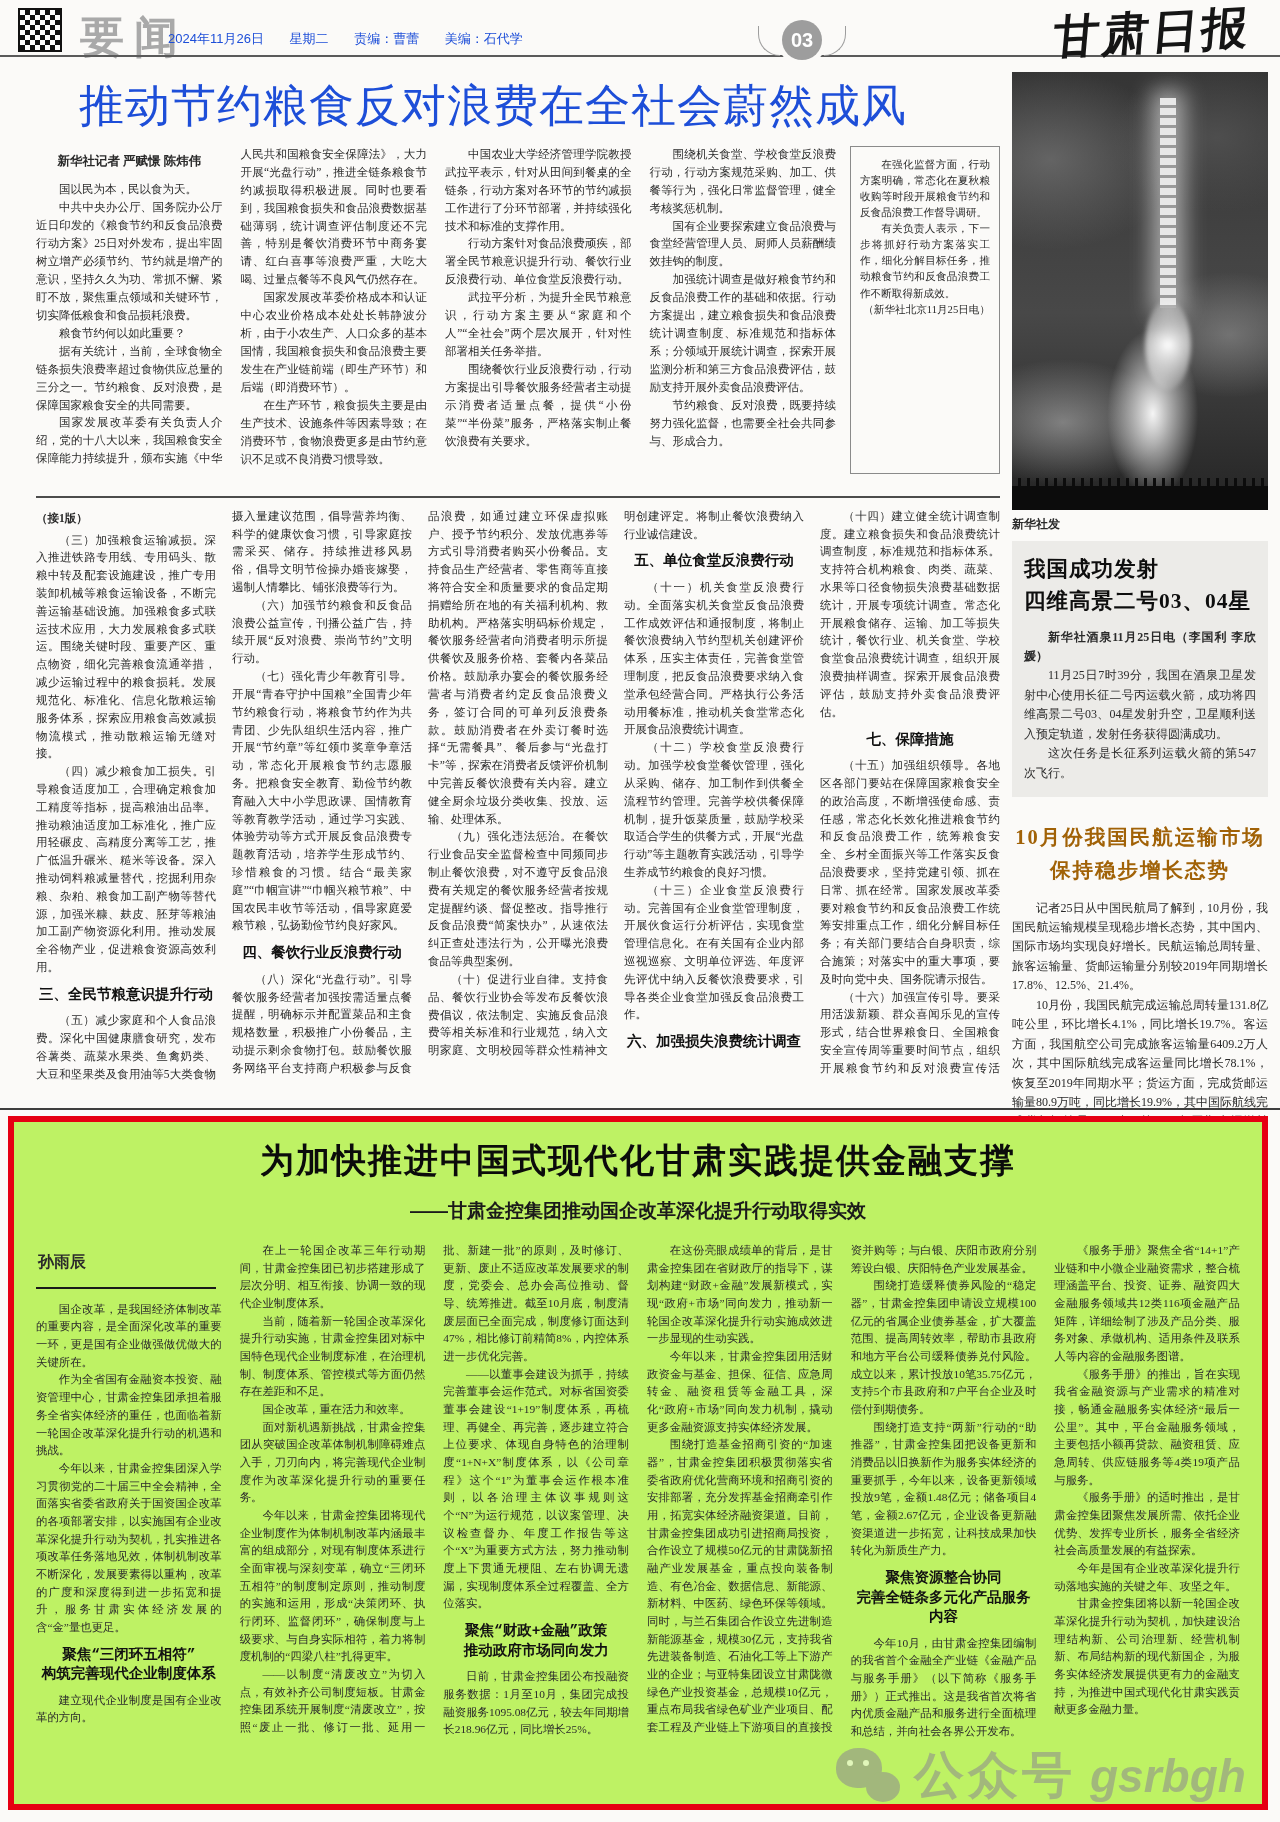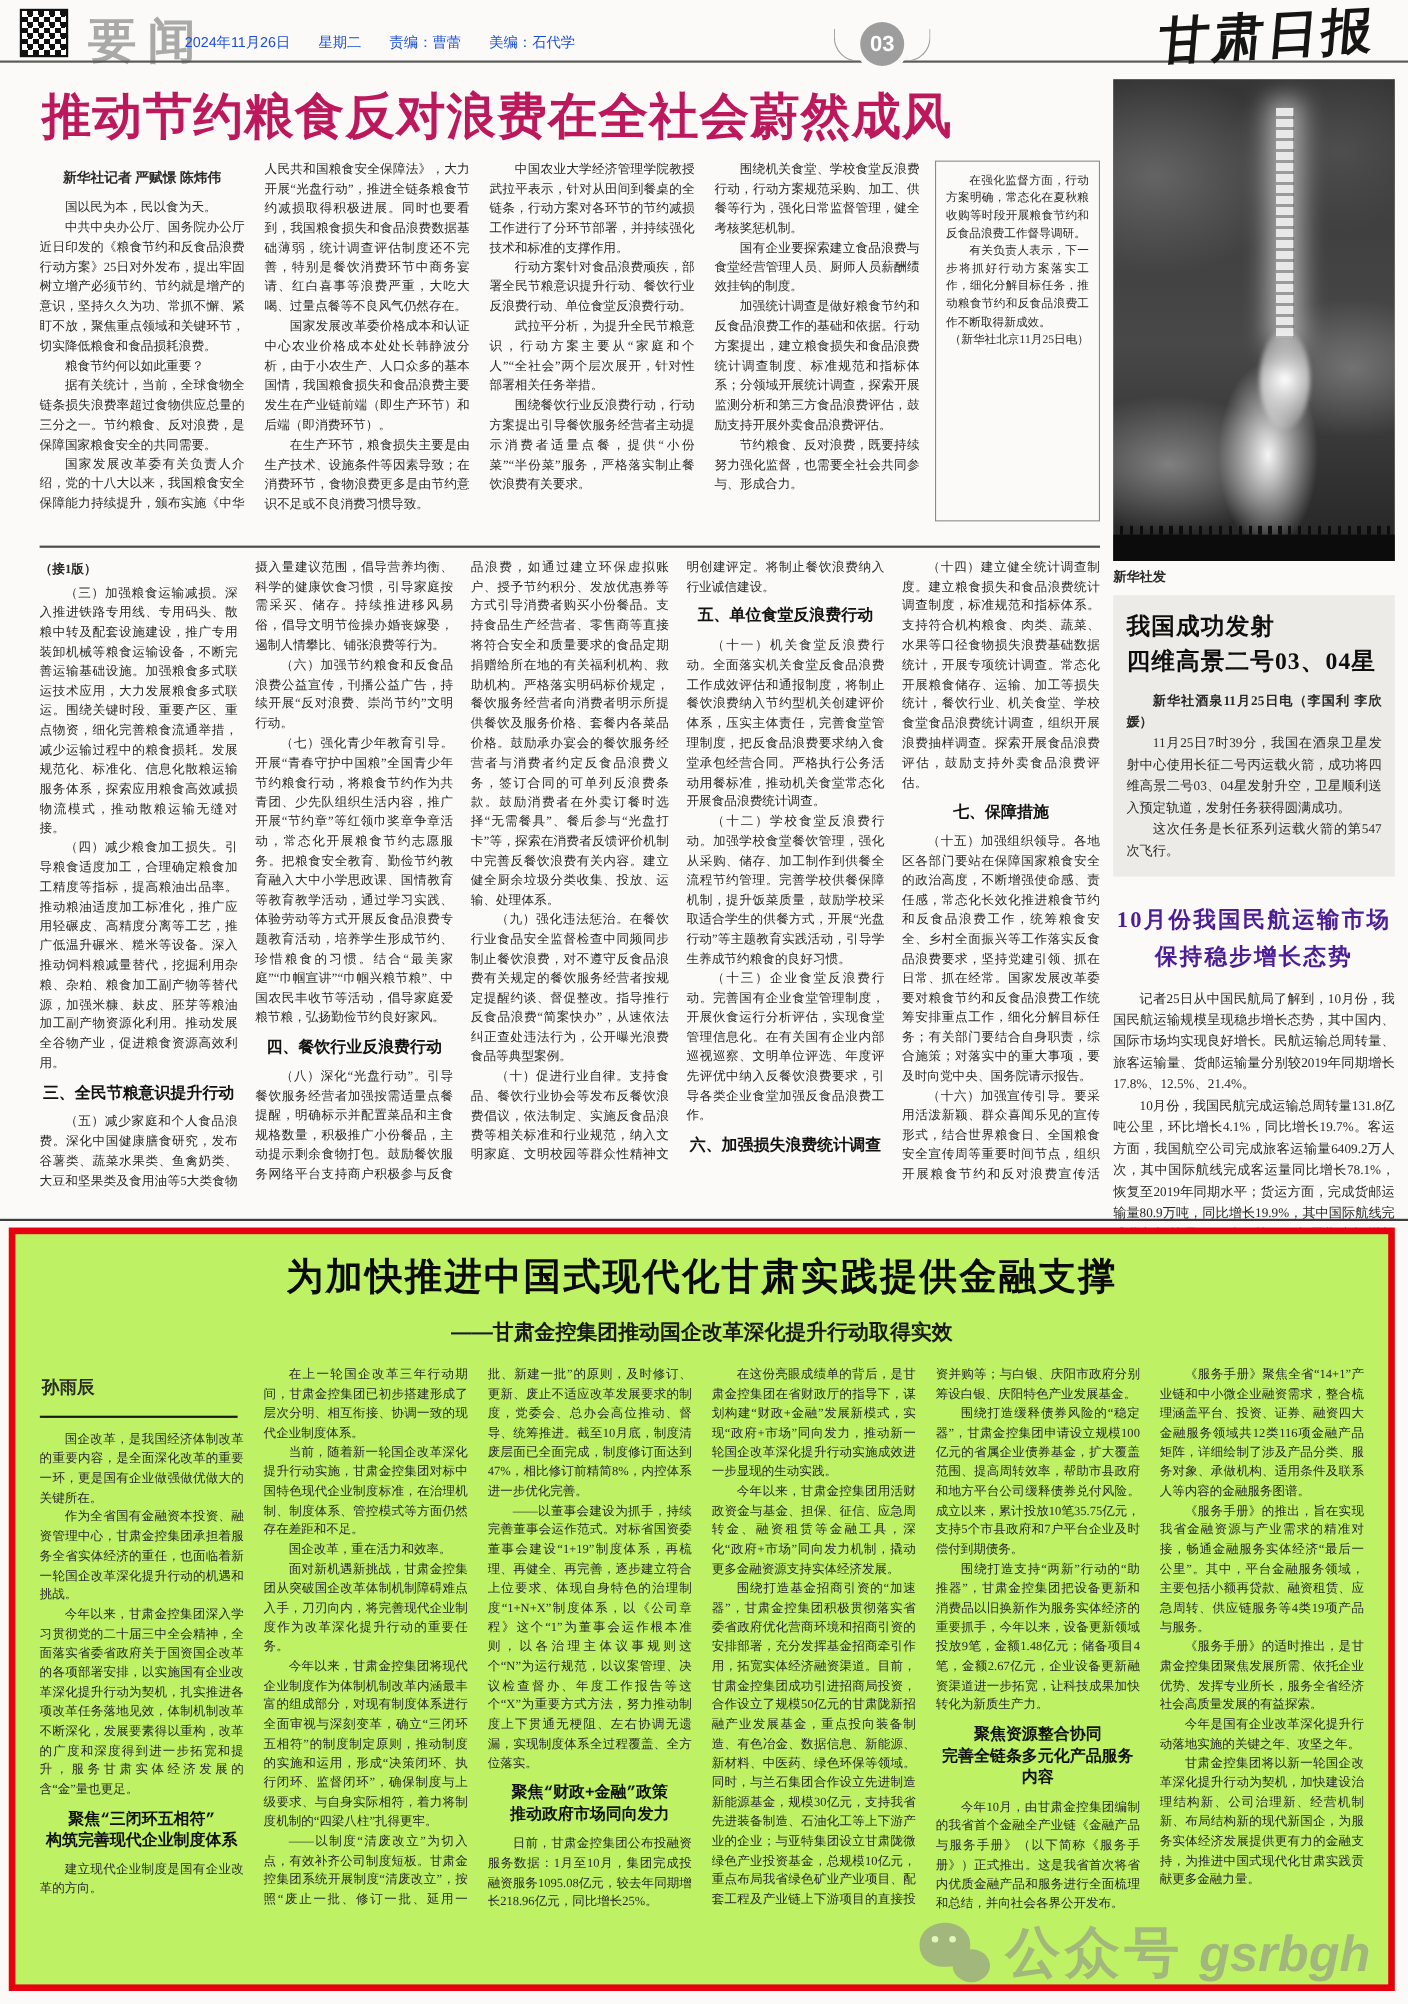--- a/index.html
+++ b/index.html
@@ -24,22 +24,22 @@
         font-size: 20px; display: flex; align-items: center; justify-content: center;
         box-shadow: 0 0 0 5px #fbfaf8; z-index: 2; }
   .arc { position:absolute; top:26px; width:22px; height:30px; border:1px solid #9d9d9d; border-top:none; background:transparent; z-index:1;}
   .arc.l { left:758px; border-right:none; border-bottom-left-radius:22px; border-left:1px solid #9d9d9d;}
   .arc.r { left:824px; border-left:none; border-bottom-right-radius:22px; border-right:1px solid #9d9d9d;}
   .masthead { position: absolute; right: 30px; top: 2px; font-size: 46px; font-weight: 800; color: #151515;
         transform: skewX(-8deg) rotate(-3deg); letter-spacing: 3px; font-family:"Liberation Serif",serif; }
 
   
   .main { position: absolute; left: 36px; top: 72px; width: 964px; }
-  .main-headline { font-family:"Liberation Sans","DejaVu Sans",sans-serif; font-weight: 700;
-        font-size: 45px; letter-spacing: 1px; color: #be185d; line-height: 1.15; padding: 8px 0 14px 2px; }
+  .main-headline { font-family:"Liberation Sans","DejaVu Sans",sans-serif; font-weight: 400;
+        font-size: 45px; letter-spacing: 1px; color: #1d4ed8; line-height: 1.15; padding: 8px 0 14px 2px; margin-left: 41px; }
   .top-row { display: flex; gap: 14px; }
   .cols4 { width: 800px; height: 340px; overflow: hidden; column-count: 4; column-gap: 18px;
         font-size: 11.5px; line-height: 1.56; text-align: justify; }
   .boxed-col { width: 150px; height: 328px; border: 1px solid #8a8a8a; padding: 10px 9px; overflow: hidden;
         font-size: 10.6px; line-height: 1.52; text-align: justify; }
   .divider { width: 964px; height: 2px; background: #4c4c4c; margin: 10px 0 10px 0; }
   .cols5 { width: 964px; height: 583px; overflow: hidden; column-count: 5; column-gap: 16px;
         font-size: 11.5px; line-height: 1.55; text-align: justify; }
   p { text-indent: 2em; }
   .by-p { text-indent: 0; text-align: center; font-weight: 700; padding: 6px 0 10px 0; font-size: 12.5px; }
@@ -67,21 +67,21 @@
   .ground { position: absolute; bottom: 0; left: 0; width: 100%; height: 24px; background: #0c0c0c; }
   .ground:before { content:""; position:absolute; top:-8px; left:0; width:100%; height:8px;
       background: repeating-linear-gradient(90deg, transparent 0 6px, #0c0c0c 6px 9px); }
   .credit { text-align: left; font-weight: 700; font-size: 12px; padding: 6px 2px 8px 0; }
   .gray-panel { background: #ecebe8; padding: 12px 12px 14px 12px; }
   .rocket-hl { font-size: 21.5px; font-weight: 800; line-height: 1.5; letter-spacing: 1px; color:#0e0e0e;
       white-space: pre-line; padding-bottom: 10px; }
   .rail-body { font-size: 12px; line-height: 1.62; text-align: justify; }
   .avia { margin-top: 24px; }
   .avia-hl { font-size: 20.5px; font-weight: 800; text-align: center; line-height: 1.6; letter-spacing: 2px;
-      color:#4c1d95; white-space: pre-line; padding-bottom: 12px; }
+      color:#a16207; white-space: pre-line; padding-bottom: 12px; }
   .avia .rail-body { height: 258px; overflow: hidden; }
 
   
   .redbox { position: absolute; left: 8px; top: 1116px; width: 1260px; height: 694px;
       border: 6px solid #e60012; background: #bef264; padding: 12px 22px 10px 22px; }
   .fin-headline { text-align: center; font-family:"Liberation Sans","DejaVu Sans",sans-serif;
       font-weight: 900; font-size: 34px; letter-spacing: 2px; color: #0b0b0b; padding-top: 4px; }
   .fin-subtitle { text-align: center; font-family:"Liberation Sans","DejaVu Sans",sans-serif;
       font-weight: 800; font-size: 19px; color: #1a1a1a; padding: 14px 0 6px 0; }
   .cols6 { margin-top: 12px; width: 100%; height: 556px; overflow: hidden; column-count: 6; column-gap: 18px;

